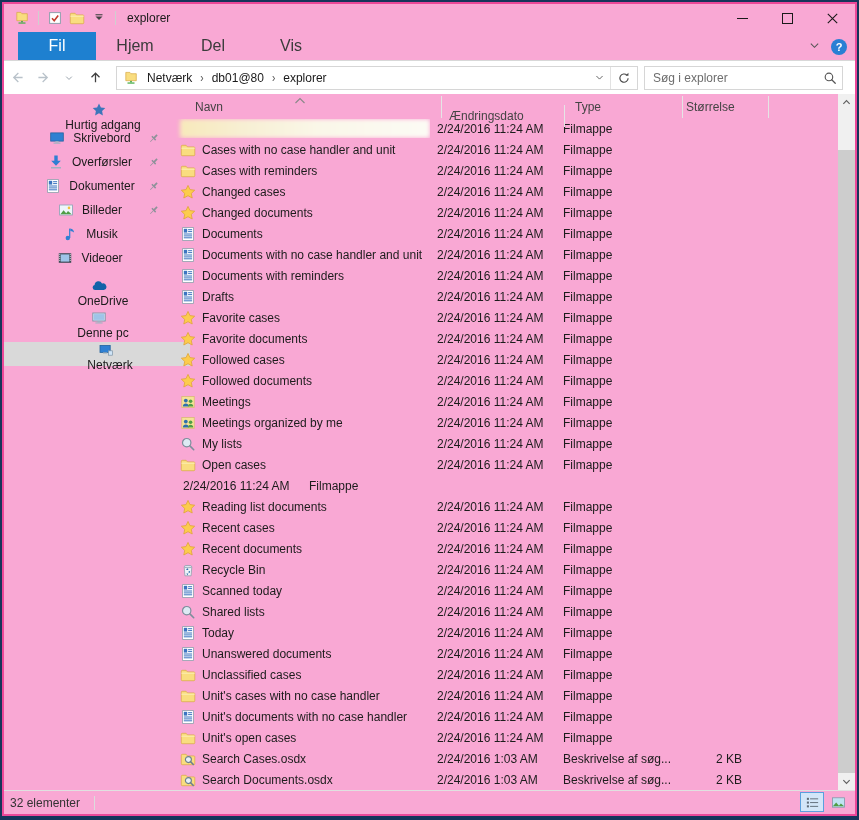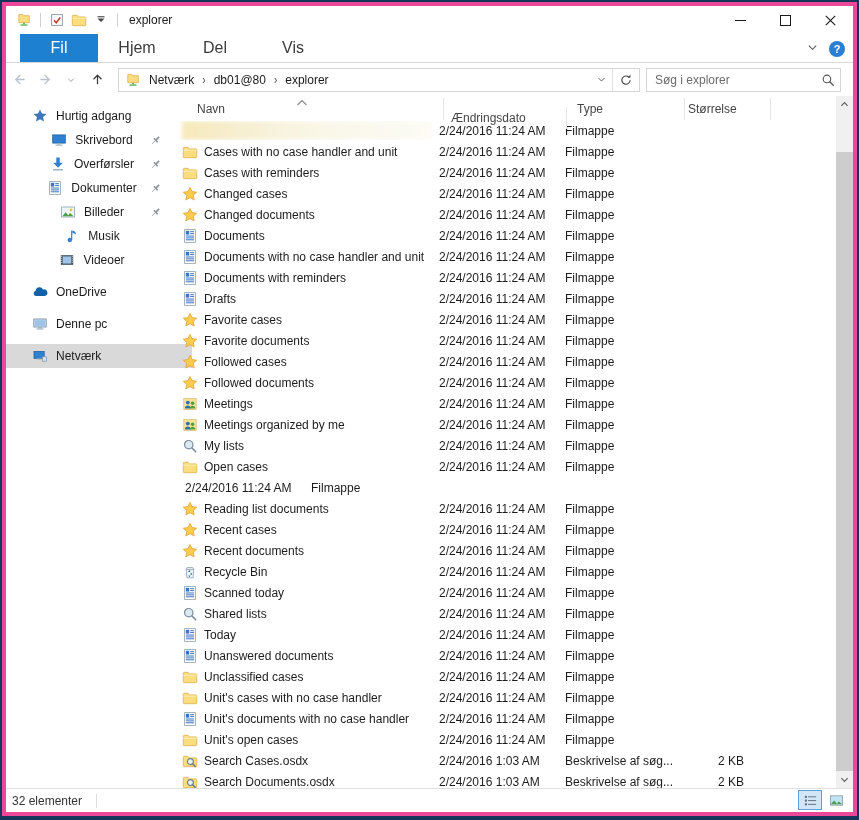--- a/index.html
+++ b/index.html
@@ -4,21 +4,21 @@
 <style>
   html,body{margin:0;padding:0;}
   body{
     width:859px;height:820px;overflow:hidden;position:relative;
     background:#15355b;
     font-family:"Liberation Sans","DejaVu Sans",sans-serif;
     -webkit-font-smoothing:antialiased;
   }
   .window{
     position:absolute;left:2px;top:2px;right:2px;bottom:4px;
-    background:#ffffff;border:4px solid #ec4899;
+    background:#f9a8d4;border:2px solid #ec4899;
     display:flex;flex-direction:column;box-sizing:border-box;
   }
   
   .titlebar{height:28px;display:flex;align-items:center;flex:0 0 28px;}
   .qat{display:flex;align-items:center;padding-left:7px;}
   .qat .qicon{width:18px;height:18px;display:flex;align-items:center;justify-content:center;margin:0 2px;}
   .qat .qicon svg{width:16px;height:16px;}
   .qsep{width:1px;height:14px;background:#cfcfcf;margin:0 5px;}
   .qat-arrow{font-size:8px;color:#444;margin:0 3px;}
   .win-title{font-size:12px;color:#1a1a1a;margin-left:6px;}
@@ -53,21 +53,21 @@
   .search-box input::placeholder{color:#6d6d6d;opacity:1;}
   .search-glyph{width:24px;display:flex;align-items:center;justify-content:center;}
   .search-glyph svg{width:14px;height:14px;}
   
   .main{flex:1;display:flex;min-height:0;}
   .sidebar{flex:0 0 172px;padding-top:8px;box-sizing:border-box;}
   .side-item{height:24px;display:flex;align-items:center;font-size:12px;color:#1a1a1a;position:relative;}
   .side-item.sel{background:#d9d9d9;width:calc(100% - 12px);}
   .side-item .sicon{width:16px;height:16px;margin-right:8px;flex:0 0 16px;}
   .side-item .sicon svg{width:16px;height:16px;}
-  .side-item.lvl0{padding-left:26px;}
+  .side-item.lvl0{padding-left:26px;flex-direction:column;}
   .side-item.lvl1{justify-content:center;}
   .side-item .pin{position:absolute;right:16px;width:13px;height:13px;}
   .side-item .pin svg{width:13px;height:13px;}
   .side-gap{height:8px;}
   
   .listwrap{flex:1;position:relative;min-width:0;}
   .lheader{height:24px;display:flex;width:calc(100% - 17px);box-sizing:border-box;position:relative;font-size:12px;color:#444;}
   .hcell{display:flex;align-items:center;border-right:1px solid #e5e5e5;box-sizing:border-box;height:22px;margin-top:2px;}
   .hc-name{width:254px;padding-left:7px;margin-left:12px;}
   .hc-date{width:123px;padding-left:7px;margin-top:11px;}

